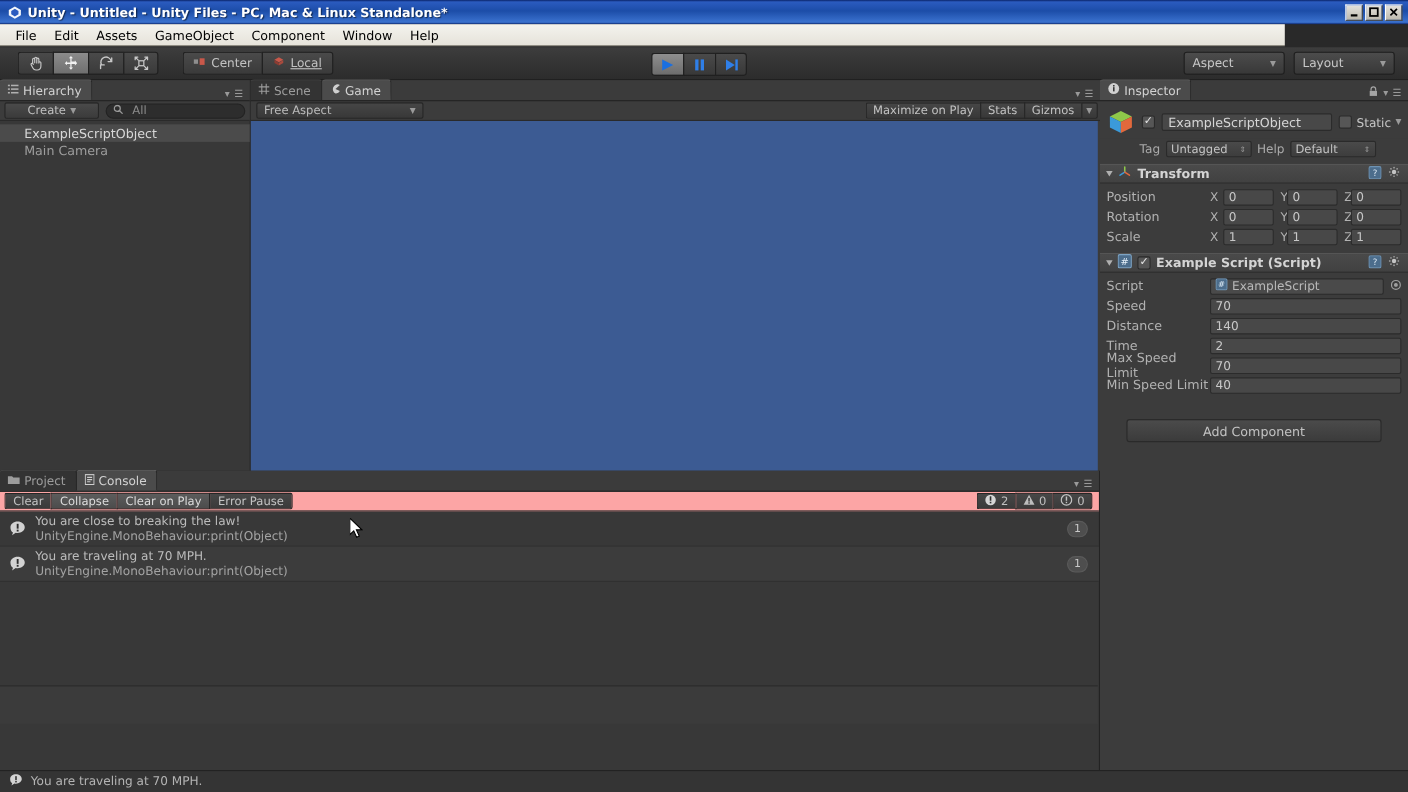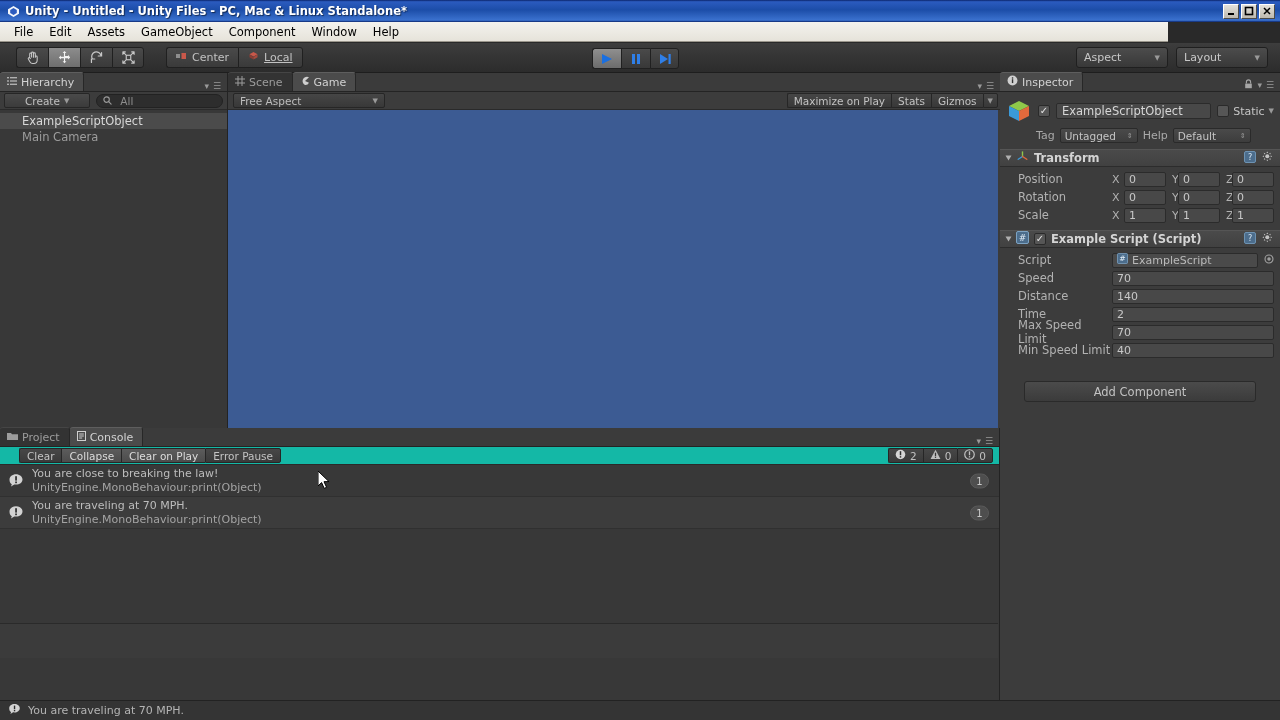--- a/index.html
+++ b/index.html
@@ -172,22 +172,22 @@
     color: #c2c2c2; font-size: 10.5px;
   }
   .gv-tbtn:first-child { border-radius: 2px 0 0 2px; }
   .gv-tbtn:last-child { border-right: 1px solid #262626; border-radius: 0 2px 2px 0; }
   .gamecanvas { position:absolute; left:0; top:37px; width:770px; height:318px; }
 
   
   #console { left: 0; top: 428px; width: 1000px; height: 272px; background:#383838;
              border-right: 1px solid #232323; }
   .cons-toolbar {
-    height: 18px; background: #14b8a6; border-bottom: 1px solid #2a2a2a;
-    display: flex; align-items: center; padding-left: 19px;
+    height: 18px; background: #fca5a5; border-bottom: 1px solid #2a2a2a;
+    display: flex; align-items: center; padding-left: 4px;
   }
   .cbtn {
     height: 15px; padding: 0 7px; display: flex; align-items: center;
     background: linear-gradient(180deg,#474747,#3a3a3a);
     border: 1px solid #262626; border-right: none;
     color: #c3c3c3; font-size: 10.5px;
   }
   .cbtn.on { background: linear-gradient(180deg,#5c5c5c,#4c4c4c); color:#dcdcdc; }
   .cbtn:first-child { border-radius: 2px 0 0 2px; }
   .cbtn.last { border-right: 1px solid #262626; border-radius: 0 2px 2px 0; }
@@ -250,21 +250,21 @@
     height: 18px; background: linear-gradient(180deg,#4a4a4a,#414141);
     border-top: 1px solid #555; border-bottom: 1px solid #2c2c2c;
     display: flex; align-items: center; padding: 0 6px; gap: 5px;
   }
   .comp-title { font-weight: bold; color: #d4d4d4; font-size: 11.5px; }
   .comp-right { margin-left:auto; display:flex; align-items:center; gap:6px; }
   .foldout { width: 0; height: 0; border-left: 5px solid #b0b0b0;
              border-top: 3.5px solid transparent; border-bottom: 3.5px solid transparent;
              transform: rotate(90deg); }
   .comp-body { padding: 3px 6px 6px 6px; background:#3c3c3c; }
-  .prow { display: flex; align-items: center; height: 18px; gap: 0; margin-left: 12px; }
+  .prow { display: flex; align-items: center; height: 18px; gap: 0; }
   .pname { width: 94px; color: #b2b2b2; font-size: 11.5px; flex:0 0 94px;}
   .axis { color: #b2b2b2; font-size: 11px; width: 12px; flex:0 0 12px;}
   .vfield {
     height: 15px; background: #484848; border: 1px solid #2b2b2b; border-radius: 2px;
     display: flex; align-items: center; padding: 0 4px;
     color: #c8c8c8; font-size: 11px; flex: 1; min-width: 0;
   }
   .vfield.wide { flex: 1; }
   .objfield {
     height: 15px; background: #4a4a4a; border: 1px solid #2b2b2b; border-radius: 2px;

